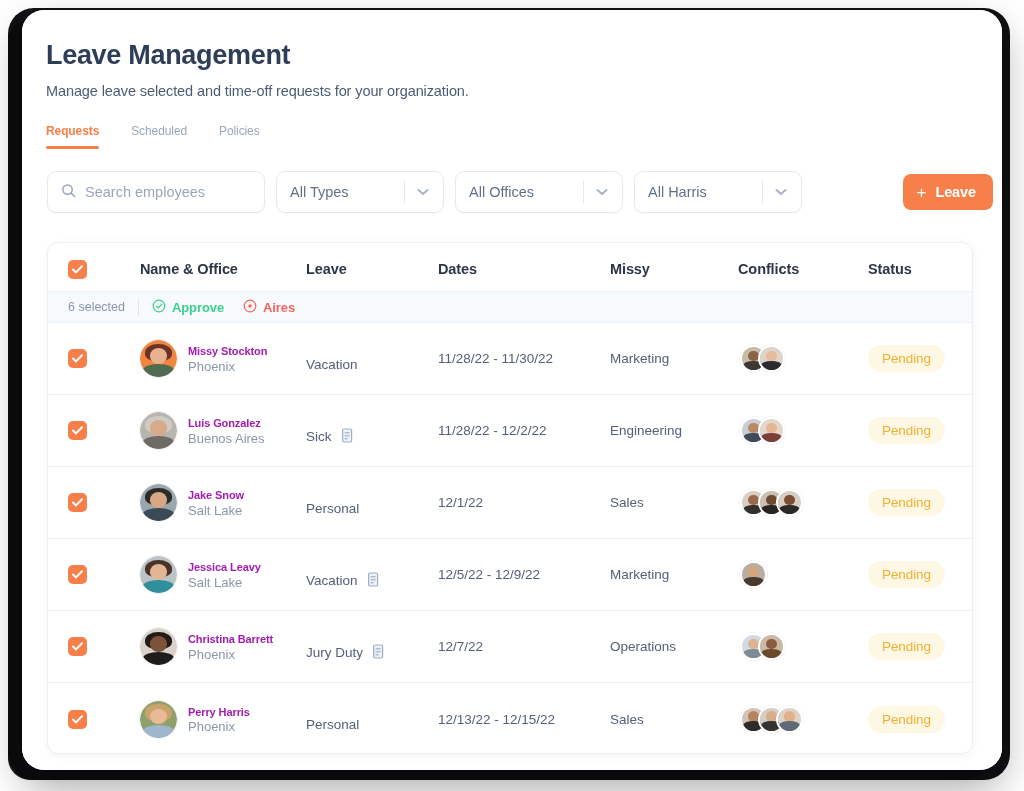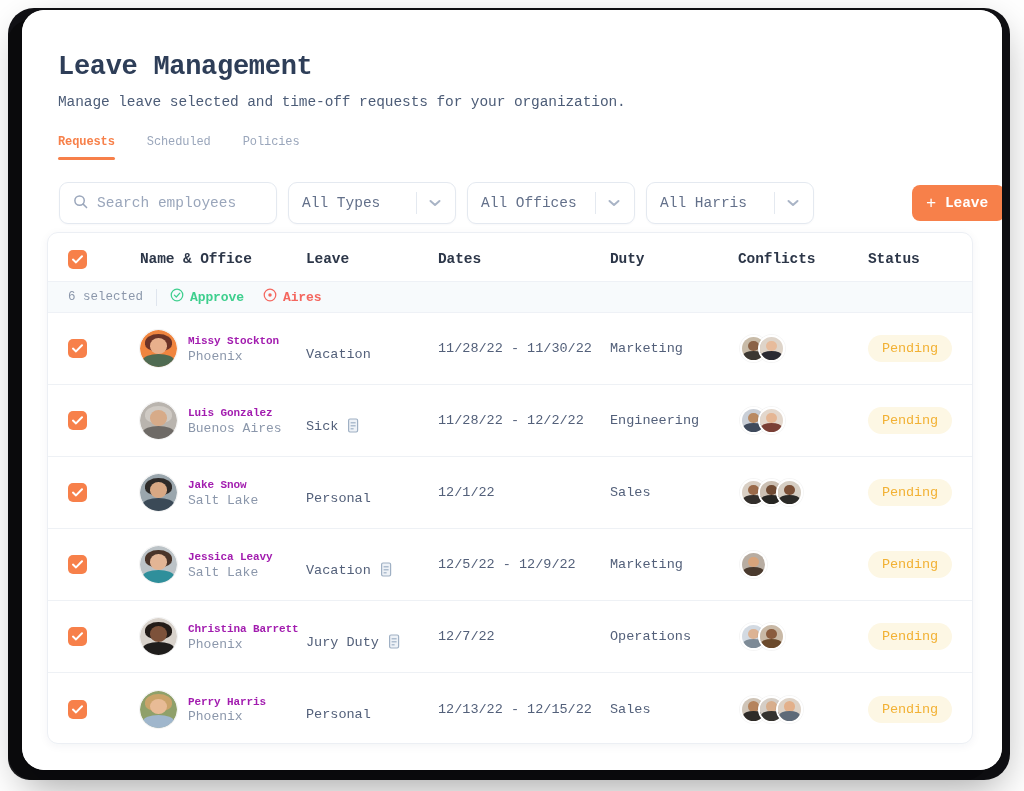--- a/index.html
+++ b/index.html
@@ -29,23 +29,22 @@
     width: 1002px; height: 772px;
     background: #111115;
     border-radius: 26px;
     filter: blur(0.2px);
   }
 
   .page {
     position: absolute;
     inset: 0;
     background: #ffffff;
-    border-radius: 22px;
-    padding: 12px;
-    font-family: Liberation Mono, monospace;
+    border-radius: 8px;
+    padding: 0;
   }
 
   
   .hdr { padding: 30px 0 0 24px; }
   .title {
     font-size: 27px;
     font-weight: 700;
     color: #2e3e58;
     letter-spacing: -0.3px;
   }
@@ -142,21 +141,21 @@
     align-items: center;
     gap: 9px;
     cursor: pointer;
     letter-spacing: -0.1px;
   }
   .plus { font-size: 17px; font-weight: 500; line-height: 1; }
 
   
   .table-card {
     position: absolute;
-    left: 25px; top: 222px;
+    left: 25px; top: 232px;
     width: 926px;
     height: 512px;
     background: #fff;
     border: 1px solid #eceff4;
     border-radius: 11px;
     box-shadow: 0 2px 10px rgba(25,40,70,0.05);
     overflow: hidden;
   }
 
   .grid-row {
@@ -366,21 +365,21 @@
       <div class="th-check">
         <span class="cb">
           <svg width="11" height="9" viewBox="0 0 11 9" fill="none">
             <path d="M1 4.6 L4 7.4 L10 1.2" stroke="#fff" stroke-width="2" stroke-linecap="round" stroke-linejoin="round"></path>
           </svg>
         </span>
       </div>
       <div>Name &amp; Office</div>
       <div>Leave</div>
       <div>Dates</div>
-      <div>Duty</div>
+      <div>Missy</div>
       <div>Conflicts</div>
       <div>Status</div>
     </div>
 
     <div class="selbar">
       <span class="sel-count">6 selected</span>
       <span class="vline"></span>
       <span class="act approve">
         <span>
           <svg width="14" height="14" viewBox="0 0 16 16" fill="none">

